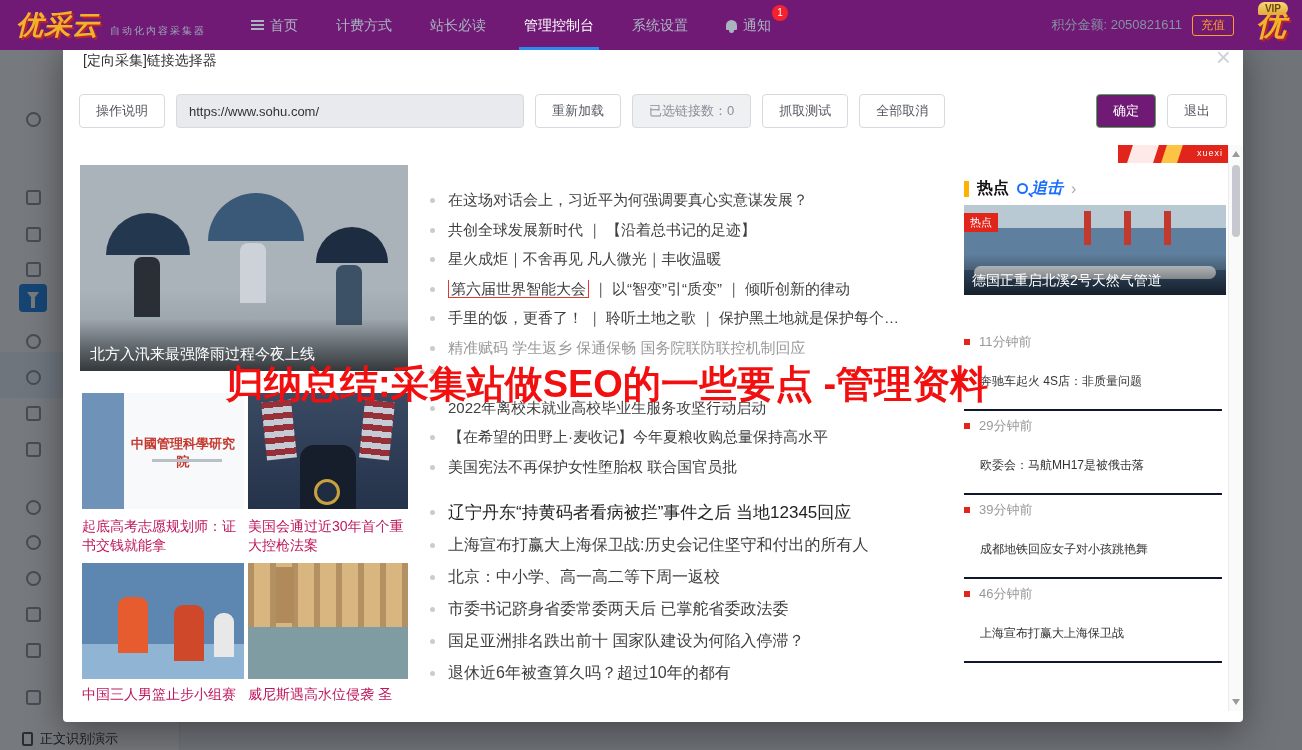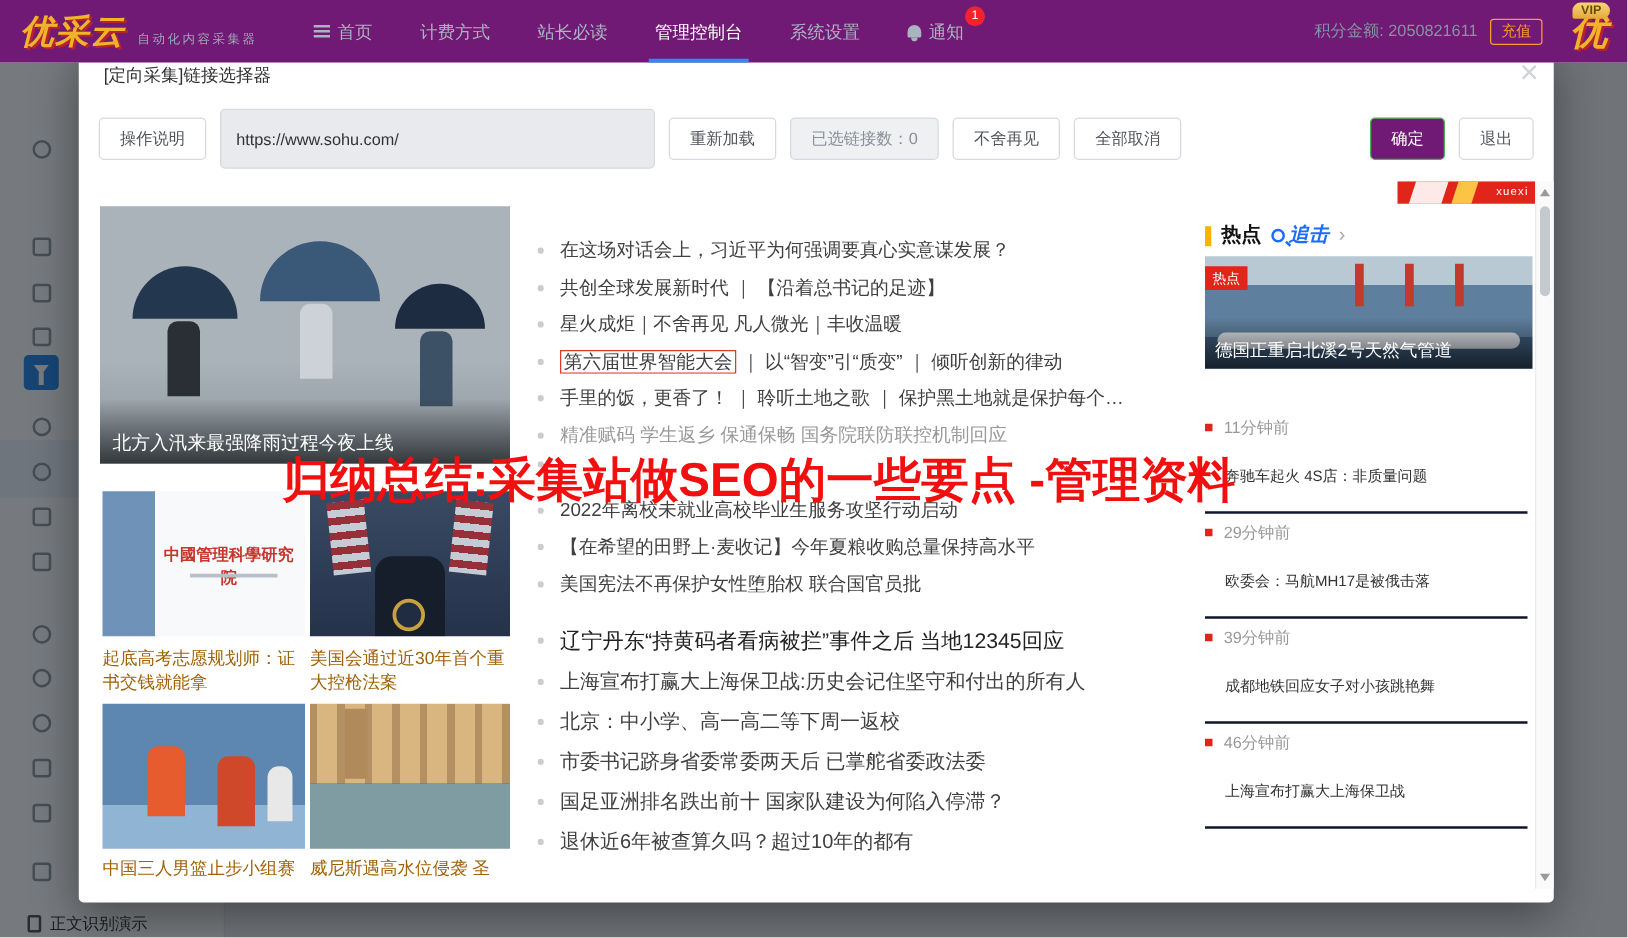--- a/index.html
+++ b/index.html
@@ -40,21 +40,21 @@
   .dim { position:absolute; top:50px; left:0; width:1302px; height:700px; background:rgba(10,14,20,0.55); z-index:100; }
 
   
   .modal { position:absolute; top:40px; left:63px; width:1180px; height:682px; background:#fff; border-radius:4px; box-shadow:0 10px 36px rgba(0,0,0,.4); z-index:200; }
   .modal-title { position:absolute; top:12px; left:20px; font-size:14px; color:#303133; }
   .modal-close { position:absolute; top:4px; right:12px; font-size:26px; color:#cfd3d8; background:none; border:none; cursor:pointer; line-height:1; }
   .toolbar { position:absolute; top:53px; left:16px; right:16px; height:36px; display:flex; align-items:center; gap:11px; }
   .btn { height:34px; padding:0 16px; background:#fff; border:1px solid #d6d9de; border-radius:4px; font-size:13px; color:#51555c; cursor:pointer; font-family:inherit; white-space:nowrap; }
   .btn-count { background:#eef0f2; color:#8a8f98; cursor:default; }
   .btn-confirm { background:#701a75; border-color:#4CAF50; color:#fff; }
-  .url-input { width:348px; height:48px; background:#e8eaed; border:1px solid #d6d9de; border-radius:4px; padding:0 12px; font-size:13px; color:#333; font-family:inherit; }
+  .url-input { width:348px; height:34px; background:#e8eaed; border:1px solid #d6d9de; border-radius:4px; padding:0 12px; font-size:13px; color:#333; font-family:inherit; }
   .spacer { flex:1; }
 
   
   .news { position:absolute; top:105px; left:15px; width:1150px; height:557px; overflow:hidden; background:#fff; }
 
   .banner { position:absolute; left:1040px; top:0; width:110px; height:18px; background:#e1251b; overflow:hidden; }
   .banner .b1 { position:absolute; left:12px; top:-4px; width:26px; height:26px; background:#fff; transform:skewX(-18deg); opacity:.9; }
   .banner .b2 { position:absolute; left:46px; top:-4px; width:16px; height:26px; background:#ffd54a; transform:skewX(-18deg); opacity:.9; }
   .banner .bx { position:absolute; right:5px; top:3px; color:#fff; font-size:9px; letter-spacing:1px; }
 
@@ -81,21 +81,21 @@
   .seal { position:absolute; left:66px; bottom:4px; width:26px; height:26px; border-radius:50%; background:#202c42; border:3px solid #c8a23e; }
   .c-basket { left:4px; top:418px; background:linear-gradient(180deg,#5d87b0 0 70%, #8fb4d4 70%); }
   .pl { position:absolute; width:30px; height:56px; border-radius:9px 9px 0 0; }
   .pl1 { left:36px; top:34px; background:#e65c2e; }
   .pl2 { left:92px; top:42px; background:#d0482a; }
   .pl3 { left:132px; top:50px; width:20px; height:44px; background:#e8e8e8; }
   .c-venice { left:170px; top:418px; width:160px; background:linear-gradient(180deg,#d9b57f 0 55%, #7e9ca1 55%); }
   .c-venice::before { content:""; position:absolute; left:0; top:0; width:100%; height:55%; background:repeating-linear-gradient(90deg, rgba(90,60,30,.30) 0 6px, transparent 6px 22px); }
   .tower { position:absolute; left:28px; top:4px; width:18px; height:56px; background:#b08a5a; }
 
-  .cap { position:absolute; width:160px; font-size:14px; color:#a16207; line-height:19px; cursor:pointer; }
+  .cap { position:absolute; width:160px; font-size:14px; color:#be185d; line-height:19px; cursor:pointer; }
   .cap-1 { left:4px; top:372px; }
   .cap-2 { left:170px; top:372px; }
   .cap-3 { left:4px; top:540px; white-space:nowrap; overflow:hidden; }
   .cap-4 { left:170px; top:540px; white-space:nowrap; overflow:hidden; }
 
   .hl { position:absolute; left:352px; width:545px; display:flex; align-items:center; font-size:15px; color:#404040; white-space:nowrap; overflow:hidden; cursor:pointer; }
   .hl .dot { flex:0 0 5px; width:5px; height:5px; border-radius:50%; background:#ccc; margin-right:13px; }
   .hl-muted { color:#999; }
   .hl-big { font-size:17px; color:#222; }
   .hl-lower { font-size:16px; }
@@ -202,21 +202,21 @@
 
 <div class="modal">
   <div class="modal-title">[定向采集]链接选择器</div>
   <button class="modal-close">×</button>
 
   <div class="toolbar">
     <button class="btn">操作说明</button>
     <input class="url-input" value="https://www.sohu.com/" style="">
     <button class="btn">重新加载</button>
     <button class="btn btn-count">已选链接数：0</button>
-    <button class="btn">不舍再见</button>
+    <button class="btn">抓取测试</button>
     <button class="btn">全部取消</button>
     <div class="spacer"></div>
     <button class="btn btn-confirm">确定</button>
     <button class="btn">退出</button>
   </div>
 
   <div class="news">
 
     <div class="banner">
       <i class="b1"></i>

